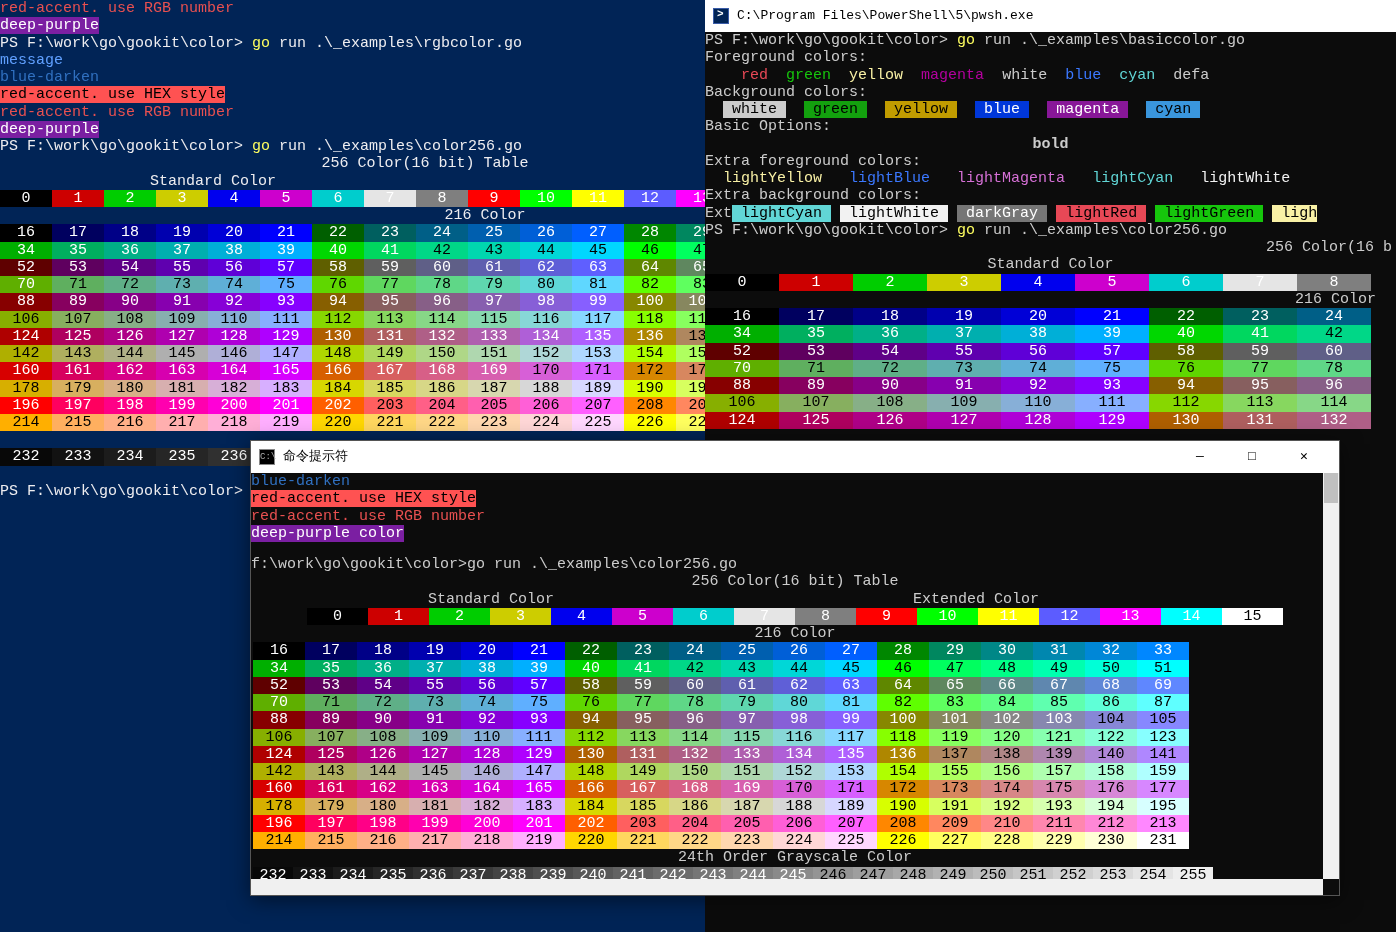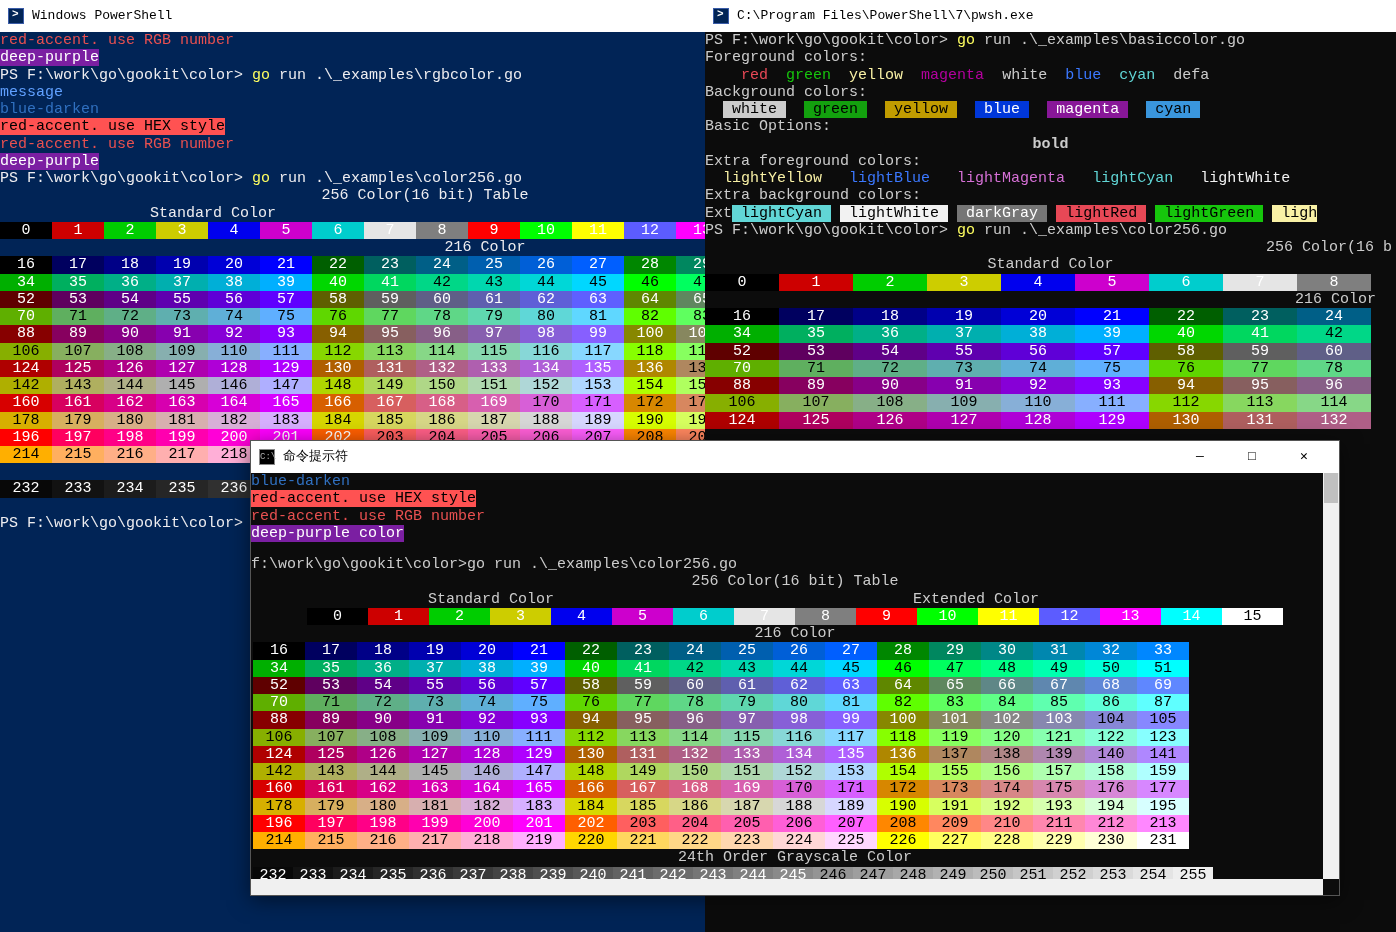--- a/index.html
+++ b/index.html
@@ -107,31 +107,27 @@
   }
   #win-cmd .scrollbar-h {
     position:absolute; left:0; right:16px; bottom:0; height:16px;
     background:#f0f0f0;
   }
 </style>
 </head>
 <body>
 
 <div id="win-ps" class="window">
-  <div class="titlebar">
-    <span class="ps-icon"></span>
-    <span>Windows PowerShell</span>
-  </div>
   <div class="term-body" id="ps-body"><div><span style="color:#e85050;background:">red-accent. use RGB number</span></div><div><span style="color:#fff;background:#7b1fa2">deep-purple</span></div><div><span style="color:#eeedf0">PS F:\work\go\gookit\color&gt; </span><span style="color:#ffff60">go</span><span style="color:#eeedf0"> run .\_examples\rgbcolor.go</span></div><div><span style="color:#60a0ff;background:">message</span></div><div><span style="color:#3070c0;background:">blue-darken</span></div><div><span style="color:#000;background:#ff5252">red-accent. use HEX style</span></div><div><span style="color:#e85050;background:">red-accent. use RGB number</span></div><div><span style="color:#fff;background:#7b1fa2">deep-purple</span></div><div><span style="color:#eeedf0">PS F:\work\go\gookit\color&gt; </span><span style="color:#ffff60">go</span><span style="color:#eeedf0"> run .\_examples\color256.go</span></div><div style="text-align:center;padding-left:140px">256 Color(16 bit) Table</div><div style="padding-left:150px">Standard Color</div><div class="row216"><span class="cell" style="background:#000000;color:#fff;width:52px">  0</span><span class="cell" style="background:#cd0000;color:#fff;width:52px">  1</span><span class="cell" style="background:#00cd00;color:#fff;width:52px">  2</span><span class="cell" style="background:#cdcd00;color:#fff;width:52px">  3</span><span class="cell" style="background:#0000ee;color:#fff;width:52px">  4</span><span class="cell" style="background:#cd00cd;color:#fff;width:52px">  5</span><span class="cell" style="background:#00cdcd;color:#fff;width:52px">  6</span><span class="cell" style="background:#e5e5e5;color:#fff;width:52px">  7</span><span class="cell" style="background:#7f7f7f;color:#fff;width:52px">  8</span><span class="cell" style="background:#ff0000;color:#fff;width:52px">  9</span><span class="cell" style="background:#00ff00;color:#fff;width:52px"> 10</span><span class="cell" style="background:#ffff00;color:#fff;width:52px"> 11</span><span class="cell" style="background:#5c5cff;color:#fff;width:52px"> 12</span><span class="cell" style="background:#ff00ff;color:#fff;width:52px"> 13</span></div><div style="text-align:center;padding-left:260px">216 Color</div><div class="row216"><span class="cell" style="background:rgb(0,0,0);color:#fff;width:52px"> 16</span><span class="cell" style="background:rgb(0,0,95);color:#fff;width:52px"> 17</span><span class="cell" style="background:rgb(0,0,135);color:#fff;width:52px"> 18</span><span class="cell" style="background:rgb(0,0,175);color:#fff;width:52px"> 19</span><span class="cell" style="background:rgb(0,0,215);color:#fff;width:52px"> 20</span><span class="cell" style="background:rgb(0,0,255);color:#fff;width:52px"> 21</span><span class="cell" style="background:rgb(0,95,0);color:#fff;width:52px"> 22</span><span class="cell" style="background:rgb(0,95,95);color:#fff;width:52px"> 23</span><span class="cell" style="background:rgb(0,95,135);color:#fff;width:52px"> 24</span><span class="cell" style="background:rgb(0,95,175);color:#fff;width:52px"> 25</span><span class="cell" style="background:rgb(0,95,215);color:#fff;width:52px"> 26</span><span class="cell" style="background:rgb(0,95,255);color:#fff;width:52px"> 27</span><span class="cell" style="background:rgb(0,135,0);color:#fff;width:52px"> 28</span><span class="cell" style="background:rgb(0,135,95);color:#fff;width:52px"> 29</span></div><div class="row216"><span class="cell" style="background:rgb(0,175,0);color:#fff;width:52px"> 34</span><span class="cell" style="background:rgb(0,175,95);color:#fff;width:52px"> 35</span><span class="cell" style="background:rgb(0,175,135);color:#fff;width:52px"> 36</span><span class="cell" style="background:rgb(0,175,175);color:#fff;width:52px"> 37</span><span class="cell" style="background:rgb(0,175,215);color:#fff;width:52px"> 38</span><span class="cell" style="background:rgb(0,175,255);color:#fff;width:52px"> 39</span><span class="cell" style="background:rgb(0,215,0);color:#fff;width:52px"> 40</span><span class="cell" style="background:rgb(0,215,95);color:#fff;width:52px"> 41</span><span class="cell" style="background:rgb(0,215,135);color:#000;width:52px"> 42</span><span class="cell" style="background:rgb(0,215,175);color:#000;width:52px"> 43</span><span class="cell" style="background:rgb(0,215,215);color:#000;width:52px"> 44</span><span class="cell" style="background:rgb(0,215,255);color:#000;width:52px"> 45</span><span class="cell" style="background:rgb(0,255,0);color:#000;width:52px"> 46</span><span class="cell" style="background:rgb(0,255,95);color:#000;width:52px"> 47</span></div><div class="row216"><span class="cell" style="background:rgb(95,0,0);color:#fff;width:52px"> 52</span><span class="cell" style="background:rgb(95,0,95);color:#fff;width:52px"> 53</span><span class="cell" style="background:rgb(95,0,135);color:#fff;width:52px"> 54</span><span class="cell" style="background:rgb(95,0,175);color:#fff;width:52px"> 55</span><span class="cell" style="background:rgb(95,0,215);color:#fff;width:52px"> 56</span><span class="cell" style="background:rgb(95,0,255);color:#fff;width:52px"> 57</span><span class="cell" style="background:rgb(95,95,0);color:#fff;width:52px"> 58</span><span class="cell" style="background:rgb(95,95,95);color:#fff;width:52px"> 59</span><span class="cell" style="background:rgb(95,95,135);color:#fff;width:52px"> 60</span><span class="cell" style="background:rgb(95,95,175);color:#fff;width:52px"> 61</span><span class="cell" style="background:rgb(95,95,215);color:#fff;width:52px"> 62</span><span class="cell" style="background:rgb(95,95,255);color:#fff;width:52px"> 63</span><span class="cell" style="background:rgb(95,135,0);color:#fff;width:52px"> 64</span><span class="cell" style="background:rgb(95,135,95);color:#fff;width:52px"> 65</span></div><div class="row216"><span class="cell" style="background:rgb(95,175,0);color:#fff;width:52px"> 70</span><span class="cell" style="background:rgb(95,175,95);color:#000;width:52px"> 71</span><span class="cell" style="background:rgb(95,175,135);color:#000;width:52px"> 72</span><span class="cell" style="background:rgb(95,175,175);color:#000;width:52px"> 73</span><span class="cell" style="background:rgb(95,175,215);color:#000;width:52px"> 74</span><span class="cell" style="background:rgb(95,175,255);color:#000;width:52px"> 75</span><span class="cell" style="background:rgb(95,215,0);color:#000;width:52px"> 76</span><span class="cell" style="background:rgb(95,215,95);color:#000;width:52px"> 77</span><span class="cell" style="background:rgb(95,215,135);color:#000;width:52px"> 78</span><span class="cell" style="background:rgb(95,215,175);color:#000;width:52px"> 79</span><span class="cell" style="background:rgb(95,215,215);color:#000;width:52px"> 80</span><span class="cell" style="background:rgb(95,215,255);color:#000;width:52px"> 81</span><span class="cell" style="background:rgb(95,255,0);color:#000;width:52px"> 82</span><span class="cell" style="background:rgb(95,255,95);color:#000;width:52px"> 83</span></div><div class="row216"><span class="cell" style="background:rgb(135,0,0);color:#fff;width:52px"> 88</span><span class="cell" style="background:rgb(135,0,95);color:#fff;width:52px"> 89</span><span class="cell" style="background:rgb(135,0,135);color:#fff;width:52px"> 90</span><span class="cell" style="background:rgb(135,0,175);color:#fff;width:52px"> 91</span><span class="cell" style="background:rgb(135,0,215);color:#fff;width:52px"> 92</span><span class="cell" style="background:rgb(135,0,255);color:#fff;width:52px"> 93</span><span class="cell" style="background:rgb(135,95,0);color:#fff;width:52px"> 94</span><span class="cell" style="background:rgb(135,95,95);color:#fff;width:52px"> 95</span><span class="cell" style="background:rgb(135,95,135);color:#fff;width:52px"> 96</span><span class="cell" style="background:rgb(135,95,175);color:#fff;width:52px"> 97</span><span class="cell" style="background:rgb(135,95,215);color:#fff;width:52px"> 98</span><span class="cell" style="background:rgb(135,95,255);color:#fff;width:52px"> 99</span><span class="cell" style="background:rgb(135,135,0);color:#fff;width:52px">100</span><span class="cell" style="background:rgb(135,135,95);color:#fff;width:52px">101</span></div><div class="row216"><span class="cell" style="background:rgb(135,175,0);color:#000;width:52px">106</span><span class="cell" style="background:rgb(135,175,95);color:#000;width:52px">107</span><span class="cell" style="background:rgb(135,175,135);color:#000;width:52px">108</span><span class="cell" style="background:rgb(135,175,175);color:#000;width:52px">109</span><span class="cell" style="background:rgb(135,175,215);color:#000;width:52px">110</span><span class="cell" style="background:rgb(135,175,255);color:#000;width:52px">111</span><span class="cell" style="background:rgb(135,215,0);color:#000;width:52px">112</span><span class="cell" style="background:rgb(135,215,95);color:#000;width:52px">113</span><span class="cell" style="background:rgb(135,215,135);color:#000;width:52px">114</span><span class="cell" style="background:rgb(135,215,175);color:#000;width:52px">115</span><span class="cell" style="background:rgb(135,215,215);color:#000;width:52px">116</span><span class="cell" style="background:rgb(135,215,255);color:#000;width:52px">117</span><span class="cell" style="background:rgb(135,255,0);color:#000;width:52px">118</span><span class="cell" style="background:rgb(135,255,95);color:#000;width:52px">119</span></div><div class="row216"><span class="cell" style="background:rgb(175,0,0);color:#fff;width:52px">124</span><span class="cell" style="background:rgb(175,0,95);color:#fff;width:52px">125</span><span class="cell" style="background:rgb(175,0,135);color:#fff;width:52px">126</span><span class="cell" style="background:rgb(175,0,175);color:#fff;width:52px">127</span><span class="cell" style="background:rgb(175,0,215);color:#fff;width:52px">128</span><span class="cell" style="background:rgb(175,0,255);color:#fff;width:52px">129</span><span class="cell" style="background:rgb(175,95,0);color:#fff;width:52px">130</span><span class="cell" style="background:rgb(175,95,95);color:#fff;width:52px">131</span><span class="cell" style="background:rgb(175,95,135);color:#fff;width:52px">132</span><span class="cell" style="background:rgb(175,95,175);color:#fff;width:52px">133</span><span class="cell" style="background:rgb(175,95,215);color:#fff;width:52px">134</span><span class="cell" style="background:rgb(175,95,255);color:#fff;width:52px">135</span><span class="cell" style="background:rgb(175,135,0);color:#fff;width:52px">136</span><span class="cell" style="background:rgb(175,135,95);color:#000;width:52px">137</span></div><div class="row216"><span class="cell" style="background:rgb(175,175,0);color:#000;width:52px">142</span><span class="cell" style="background:rgb(175,175,95);color:#000;width:52px">143</span><span class="cell" style="background:rgb(175,175,135);color:#000;width:52px">144</span><span class="cell" style="background:rgb(175,175,175);color:#000;width:52px">145</span><span class="cell" style="background:rgb(175,175,215);color:#000;width:52px">146</span><span class="cell" style="background:rgb(175,175,255);color:#000;width:52px">147</span><span class="cell" style="background:rgb(175,215,0);color:#000;width:52px">148</span><span class="cell" style="background:rgb(175,215,95);color:#000;width:52px">149</span><span class="cell" style="background:rgb(175,215,135);color:#000;width:52px">150</span><span class="cell" style="background:rgb(175,215,175);color:#000;width:52px">151</span><span class="cell" style="background:rgb(175,215,215);color:#000;width:52px">152</span><span class="cell" style="background:rgb(175,215,255);color:#000;width:52px">153</span><span class="cell" style="background:rgb(175,255,0);color:#000;width:52px">154</span><span class="cell" style="background:rgb(175,255,95);color:#000;width:52px">155</span></div><div class="row216"><span class="cell" style="background:rgb(215,0,0);color:#fff;width:52px">160</span><span class="cell" style="background:rgb(215,0,95);color:#fff;width:52px">161</span><span class="cell" style="background:rgb(215,0,135);color:#fff;width:52px">162</span><span class="cell" style="background:rgb(215,0,175);color:#fff;width:52px">163</span><span class="cell" style="background:rgb(215,0,215);color:#fff;width:52px">164</span><span class="cell" style="background:rgb(215,0,255);color:#fff;width:52px">165</span><span class="cell" style="background:rgb(215,95,0);color:#fff;width:52px">166</span><span class="cell" style="background:rgb(215,95,95);color:#fff;width:52px">167</span><span class="cell" style="background:rgb(215,95,135);color:#fff;width:52px">168</span><span class="cell" style="background:rgb(215,95,175);color:#fff;width:52px">169</span><span class="cell" style="background:rgb(215,95,215);color:#000;width:52px">170</span><span class="cell" style="background:rgb(215,95,255);color:#000;width:52px">171</span><span class="cell" style="background:rgb(215,135,0);color:#000;width:52px">172</span><span class="cell" style="background:rgb(215,135,95);color:#000;width:52px">173</span></div><div class="row216"><span class="cell" style="background:rgb(215,175,0);color:#000;width:52px">178</span><span class="cell" style="background:rgb(215,175,95);color:#000;width:52px">179</span><span class="cell" style="background:rgb(215,175,135);color:#000;width:52px">180</span><span class="cell" style="background:rgb(215,175,175);color:#000;width:52px">181</span><span class="cell" style="background:rgb(215,175,215);color:#000;width:52px">182</span><span class="cell" style="background:rgb(215,175,255);color:#000;width:52px">183</span><span class="cell" style="background:rgb(215,215,0);color:#000;width:52px">184</span><span class="cell" style="background:rgb(215,215,95);color:#000;width:52px">185</span><span class="cell" style="background:rgb(215,215,135);color:#000;width:52px">186</span><span class="cell" style="background:rgb(215,215,175);color:#000;width:52px">187</span><span class="cell" style="background:rgb(215,215,215);color:#000;width:52px">188</span><span class="cell" style="background:rgb(215,215,255);color:#000;width:52px">189</span><span class="cell" style="background:rgb(215,255,0);color:#000;width:52px">190</span><span class="cell" style="background:rgb(215,255,95);color:#000;width:52px">191</span></div><div class="row216"><span class="cell" style="background:rgb(255,0,0);color:#fff;width:52px">196</span><span class="cell" style="background:rgb(255,0,95);color:#fff;width:52px">197</span><span class="cell" style="background:rgb(255,0,135);color:#fff;width:52px">198</span><span class="cell" style="background:rgb(255,0,175);color:#fff;width:52px">199</span><span class="cell" style="background:rgb(255,0,215);color:#fff;width:52px">200</span><span class="cell" style="background:rgb(255,0,255);color:#fff;width:52px">201</span><span class="cell" style="background:rgb(255,95,0);color:#fff;width:52px">202</span><span class="cell" style="background:rgb(255,95,95);color:#000;width:52px">203</span><span class="cell" style="background:rgb(255,95,135);color:#000;width:52px">204</span><span class="cell" style="background:rgb(255,95,175);color:#000;width:52px">205</span><span class="cell" style="background:rgb(255,95,215);color:#000;width:52px">206</span><span class="cell" style="background:rgb(255,95,255);color:#000;width:52px">207</span><span class="cell" style="background:rgb(255,135,0);color:#000;width:52px">208</span><span class="cell" style="background:rgb(255,135,95);color:#000;width:52px">209</span></div><div class="row216"><span class="cell" style="background:rgb(255,175,0);color:#000;width:52px">214</span><span class="cell" style="background:rgb(255,175,95);color:#000;width:52px">215</span><span class="cell" style="background:rgb(255,175,135);color:#000;width:52px">216</span><span class="cell" style="background:rgb(255,175,175);color:#000;width:52px">217</span><span class="cell" style="background:rgb(255,175,215);color:#000;width:52px">218</span><span class="cell" style="background:rgb(255,175,255);color:#000;width:52px">219</span><span class="cell" style="background:rgb(255,215,0);color:#000;width:52px">220</span><span class="cell" style="background:rgb(255,215,95);color:#000;width:52px">221</span><span class="cell" style="background:rgb(255,215,135);color:#000;width:52px">222</span><span class="cell" style="background:rgb(255,215,175);color:#000;width:52px">223</span><span class="cell" style="background:rgb(255,215,215);color:#000;width:52px">224</span><span class="cell" style="background:rgb(255,215,255);color:#000;width:52px">225</span><span class="cell" style="background:rgb(255,255,0);color:#000;width:52px">226</span><span class="cell" style="background:rgb(255,255,95);color:#000;width:52px">227</span></div><div style="height:17px"></div><div class="row216"><span class="cell" style="background:rgb(8,8,8);color:#fff;width:52px">232</span><span class="cell" style="background:rgb(18,18,18);color:#fff;width:52px">233</span><span class="cell" style="background:rgb(28,28,28);color:#fff;width:52px">234</span><span class="cell" style="background:rgb(38,38,38);color:#fff;width:52px">235</span><span class="cell" style="background:rgb(48,48,48);color:#fff;width:52px">236</span><span class="cell" style="background:rgb(58,58,58);color:#fff;width:52px">237</span></div><div style="height:17px"></div><div><span style="color:#eeedf0">PS F:\work\go\gookit\color&gt; </span></div></div>
 </div>
 
 <div id="win-pwsh" class="window">
   <div class="titlebar">
     <span class="ps-icon"></span>
-    <span>C:\Program Files\PowerShell\7\pwsh.exe</span>
+    <span>C:\Program Files\PowerShell\5\pwsh.exe</span>
   </div>
   <div class="term-body" id="pwsh-body"><div><span style="color:#ccc">PS F:\work\go\gookit\color&gt; </span><span style="color:#ffff60">go</span><span style="color:#ccc"> run .\_examples\basiccolor.go</span></div><div style="color:#ccc">Foreground colors:</div><div>    <span style="color:#e74856">red</span>  <span style="color:#16c60c">green</span>  <span style="color:#f9f1a5">yellow</span>  <span style="color:#b4009e">magenta</span>  <span style="color:#cccccc">white</span>  <span style="color:#3b78ff">blue</span>  <span style="color:#61d6d6">cyan</span>  <span style="color:#ccc">defa</span>  </div><div style="color:#ccc">Background colors:</div><div>  <span style="background:#cccccc;color:#000"> white </span>  <span style="background:#13a10e;color:#000"> green </span>  <span style="background:#c19c00;color:#000"> yellow </span>  <span style="background:#0037da;color:#fff"> blue </span>  <span style="background:#881798;color:#fff"> magenta </span>  <span style="background:#3a96dd;color:#000"> cyan </span>  </div><div style="color:#ccc">Basic Options:</div><div style="text-align:center;font-weight:bold;color:#ccc">bold</div><div style="color:#ccc">Extra foreground colors:</div><div>  <span style="color:#f9f1a5">lightYellow</span>   <span style="color:#3b78ff">lightBlue</span>   <span style="color:#d670d6">lightMagenta</span>   <span style="color:#61d6d6">lightCyan</span>   <span style="color:#f2f2f2">lightWhite</span>   </div><div style="color:#ccc">Extra background colors:</div><div><span style="color:#ccc">Ext</span><span style="background:#61d6d6;color:#000"> lightCyan </span> <span style="background:#f2f2f2;color:#000"> lightWhite </span> <span style="background:#767676;color:#fff"> darkGray </span> <span style="background:#e74856;color:#000"> lightRed </span> <span style="background:#16c60c;color:#000"> lightGreen </span> <span style="background:#f9f1a5;color:#000"> ligh</span> </div><div><span style="color:#ccc">PS F:\work\go\gookit\color&gt; </span><span style="color:#ffff60">go</span><span style="color:#ccc"> run .\_examples\color256.go</span></div><div style="text-align:right;padding-right:4px;color:#ccc">256 Color(16 b</div><div style="text-align:center;color:#ccc">Standard Color</div><div class="row216"><span class="cell" style="background:#000000;color:#fff;width:74px">  0</span><span class="cell" style="background:#cd0000;color:#fff;width:74px">  1</span><span class="cell" style="background:#00cd00;color:#fff;width:74px">  2</span><span class="cell" style="background:#cdcd00;color:#fff;width:74px">  3</span><span class="cell" style="background:#0000ee;color:#fff;width:74px">  4</span><span class="cell" style="background:#cd00cd;color:#fff;width:74px">  5</span><span class="cell" style="background:#00cdcd;color:#fff;width:74px">  6</span><span class="cell" style="background:#e5e5e5;color:#fff;width:74px">  7</span><span class="cell" style="background:#7f7f7f;color:#fff;width:74px">  8</span></div><div style="text-align:right;padding-right:20px;color:#ccc">216 Color</div><div class="row216"><span class="cell" style="background:rgb(0,0,0);color:#fff;width:74px"> 16</span><span class="cell" style="background:rgb(0,0,95);color:#fff;width:74px"> 17</span><span class="cell" style="background:rgb(0,0,135);color:#fff;width:74px"> 18</span><span class="cell" style="background:rgb(0,0,175);color:#fff;width:74px"> 19</span><span class="cell" style="background:rgb(0,0,215);color:#fff;width:74px"> 20</span><span class="cell" style="background:rgb(0,0,255);color:#fff;width:74px"> 21</span><span class="cell" style="background:rgb(0,95,0);color:#fff;width:74px"> 22</span><span class="cell" style="background:rgb(0,95,95);color:#fff;width:74px"> 23</span><span class="cell" style="background:rgb(0,95,135);color:#fff;width:74px"> 24</span></div><div class="row216"><span class="cell" style="background:rgb(0,175,0);color:#fff;width:74px"> 34</span><span class="cell" style="background:rgb(0,175,95);color:#fff;width:74px"> 35</span><span class="cell" style="background:rgb(0,175,135);color:#fff;width:74px"> 36</span><span class="cell" style="background:rgb(0,175,175);color:#fff;width:74px"> 37</span><span class="cell" style="background:rgb(0,175,215);color:#fff;width:74px"> 38</span><span class="cell" style="background:rgb(0,175,255);color:#fff;width:74px"> 39</span><span class="cell" style="background:rgb(0,215,0);color:#fff;width:74px"> 40</span><span class="cell" style="background:rgb(0,215,95);color:#fff;width:74px"> 41</span><span class="cell" style="background:rgb(0,215,135);color:#000;width:74px"> 42</span></div><div class="row216"><span class="cell" style="background:rgb(95,0,0);color:#fff;width:74px"> 52</span><span class="cell" style="background:rgb(95,0,95);color:#fff;width:74px"> 53</span><span class="cell" style="background:rgb(95,0,135);color:#fff;width:74px"> 54</span><span class="cell" style="background:rgb(95,0,175);color:#fff;width:74px"> 55</span><span class="cell" style="background:rgb(95,0,215);color:#fff;width:74px"> 56</span><span class="cell" style="background:rgb(95,0,255);color:#fff;width:74px"> 57</span><span class="cell" style="background:rgb(95,95,0);color:#fff;width:74px"> 58</span><span class="cell" style="background:rgb(95,95,95);color:#fff;width:74px"> 59</span><span class="cell" style="background:rgb(95,95,135);color:#fff;width:74px"> 60</span></div><div class="row216"><span class="cell" style="background:rgb(95,175,0);color:#fff;width:74px"> 70</span><span class="cell" style="background:rgb(95,175,95);color:#000;width:74px"> 71</span><span class="cell" style="background:rgb(95,175,135);color:#000;width:74px"> 72</span><span class="cell" style="background:rgb(95,175,175);color:#000;width:74px"> 73</span><span class="cell" style="background:rgb(95,175,215);color:#000;width:74px"> 74</span><span class="cell" style="background:rgb(95,175,255);color:#000;width:74px"> 75</span><span class="cell" style="background:rgb(95,215,0);color:#000;width:74px"> 76</span><span class="cell" style="background:rgb(95,215,95);color:#000;width:74px"> 77</span><span class="cell" style="background:rgb(95,215,135);color:#000;width:74px"> 78</span></div><div class="row216"><span class="cell" style="background:rgb(135,0,0);color:#fff;width:74px"> 88</span><span class="cell" style="background:rgb(135,0,95);color:#fff;width:74px"> 89</span><span class="cell" style="background:rgb(135,0,135);color:#fff;width:74px"> 90</span><span class="cell" style="background:rgb(135,0,175);color:#fff;width:74px"> 91</span><span class="cell" style="background:rgb(135,0,215);color:#fff;width:74px"> 92</span><span class="cell" style="background:rgb(135,0,255);color:#fff;width:74px"> 93</span><span class="cell" style="background:rgb(135,95,0);color:#fff;width:74px"> 94</span><span class="cell" style="background:rgb(135,95,95);color:#fff;width:74px"> 95</span><span class="cell" style="background:rgb(135,95,135);color:#fff;width:74px"> 96</span></div><div class="row216"><span class="cell" style="background:rgb(135,175,0);color:#000;width:74px">106</span><span class="cell" style="background:rgb(135,175,95);color:#000;width:74px">107</span><span class="cell" style="background:rgb(135,175,135);color:#000;width:74px">108</span><span class="cell" style="background:rgb(135,175,175);color:#000;width:74px">109</span><span class="cell" style="background:rgb(135,175,215);color:#000;width:74px">110</span><span class="cell" style="background:rgb(135,175,255);color:#000;width:74px">111</span><span class="cell" style="background:rgb(135,215,0);color:#000;width:74px">112</span><span class="cell" style="background:rgb(135,215,95);color:#000;width:74px">113</span><span class="cell" style="background:rgb(135,215,135);color:#000;width:74px">114</span></div><div class="row216"><span class="cell" style="background:rgb(175,0,0);color:#fff;width:74px">124</span><span class="cell" style="background:rgb(175,0,95);color:#fff;width:74px">125</span><span class="cell" style="background:rgb(175,0,135);color:#fff;width:74px">126</span><span class="cell" style="background:rgb(175,0,175);color:#fff;width:74px">127</span><span class="cell" style="background:rgb(175,0,215);color:#fff;width:74px">128</span><span class="cell" style="background:rgb(175,0,255);color:#fff;width:74px">129</span><span class="cell" style="background:rgb(175,95,0);color:#fff;width:74px">130</span><span class="cell" style="background:rgb(175,95,95);color:#fff;width:74px">131</span><span class="cell" style="background:rgb(175,95,135);color:#fff;width:74px">132</span></div></div>
 </div>
 
 <div id="win-cmd" class="window">
   <div class="titlebar">
     <span class="cmd-icon">C:\</span>
     <span>命令提示符</span>
     <div class="win-controls">
       <span>—</span>

